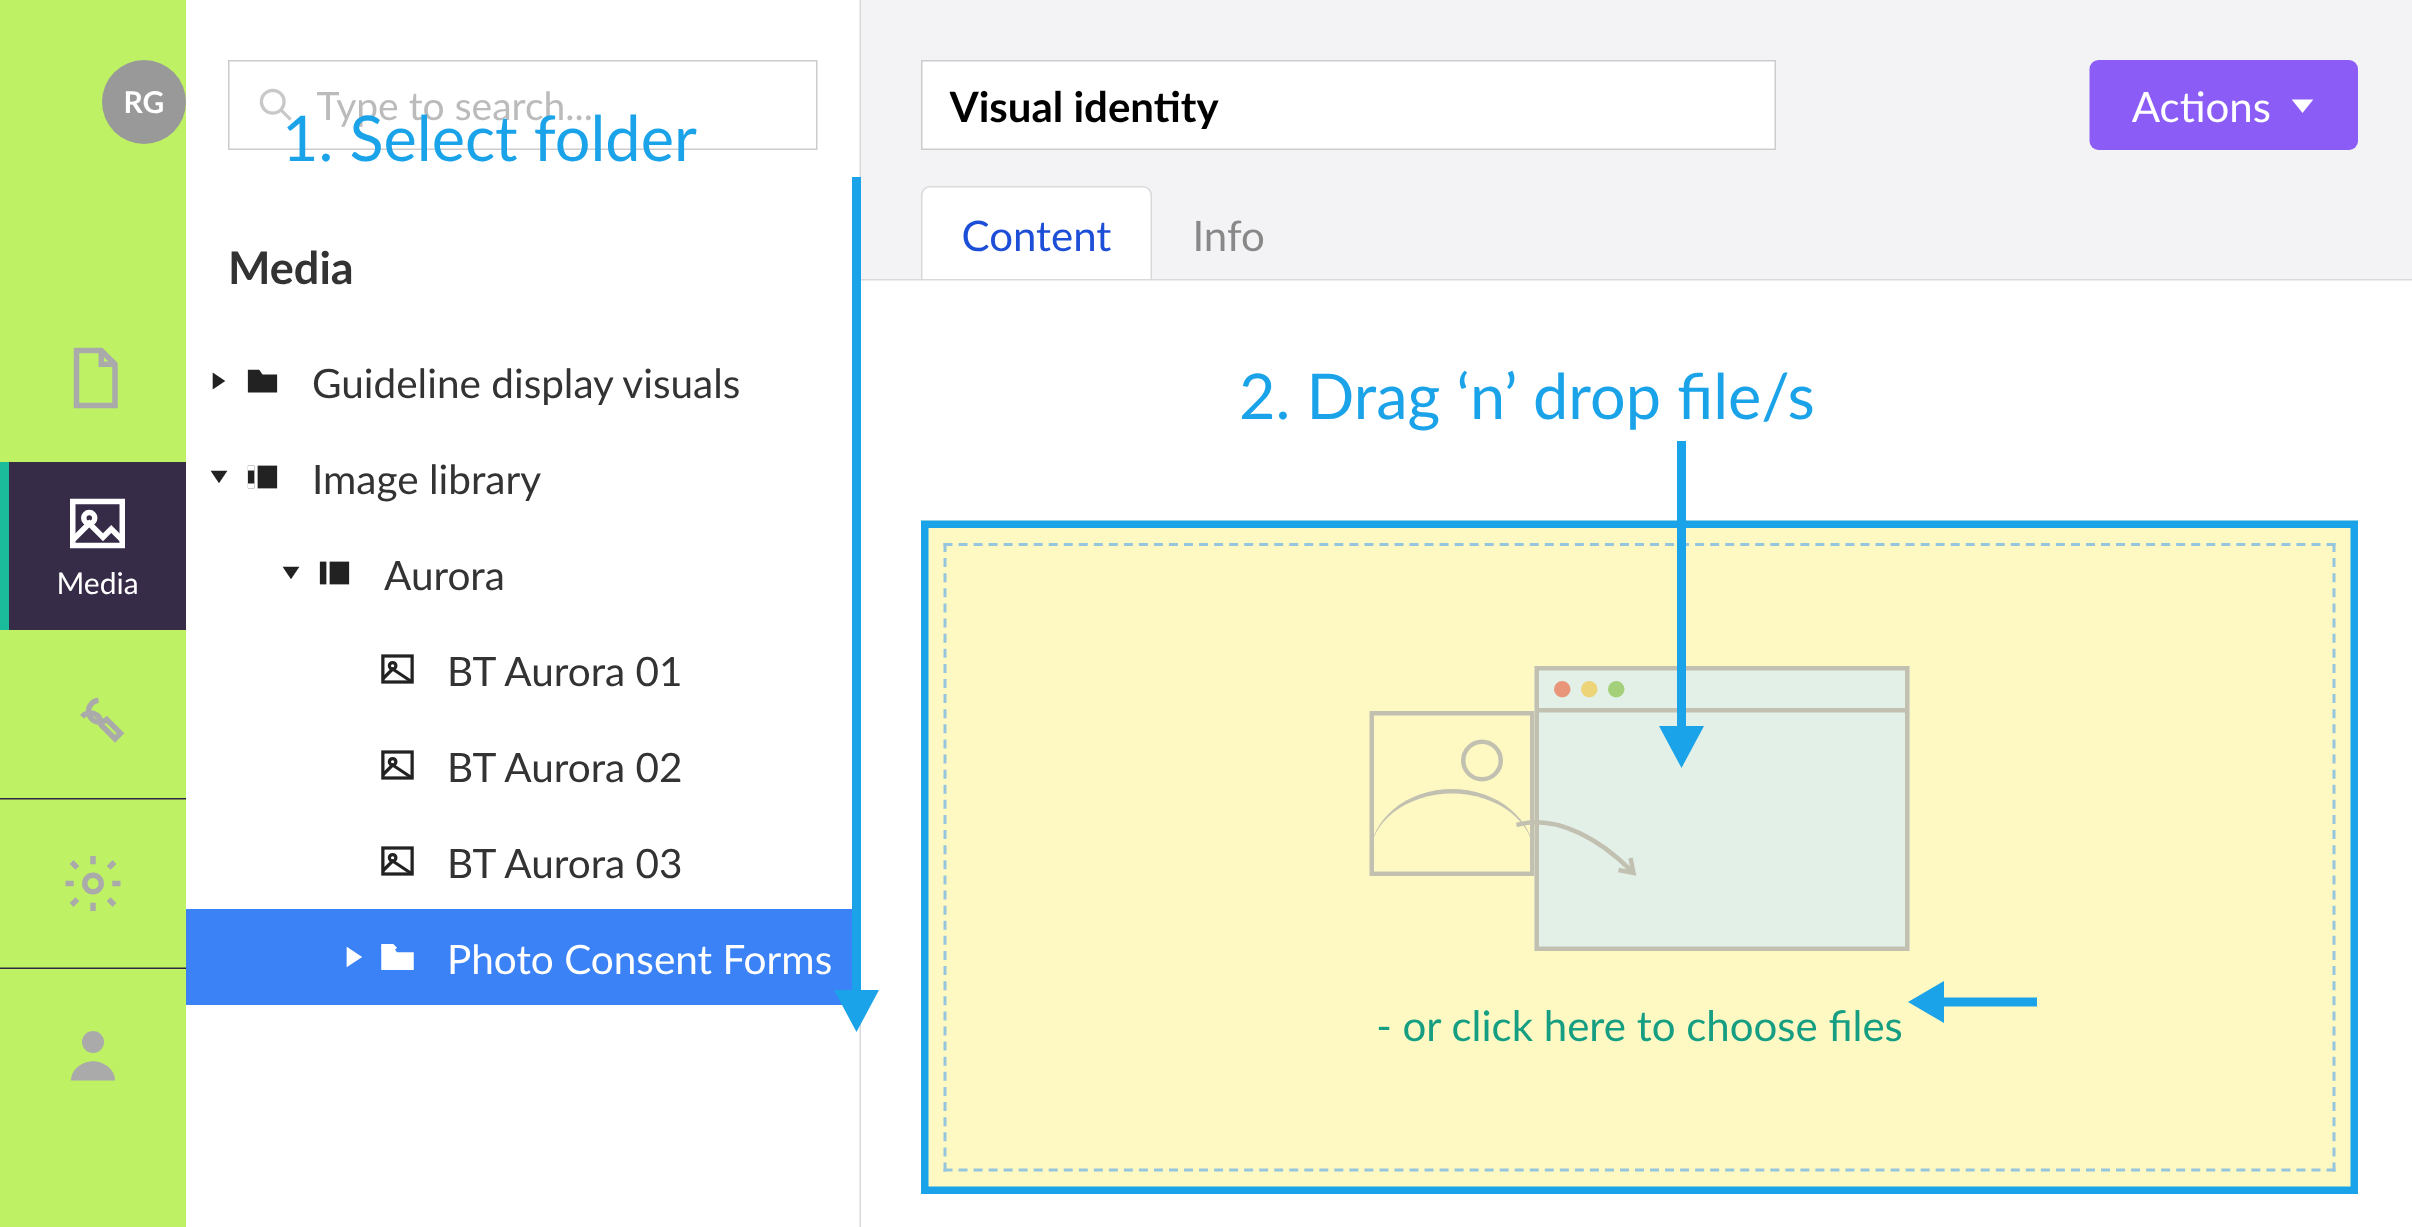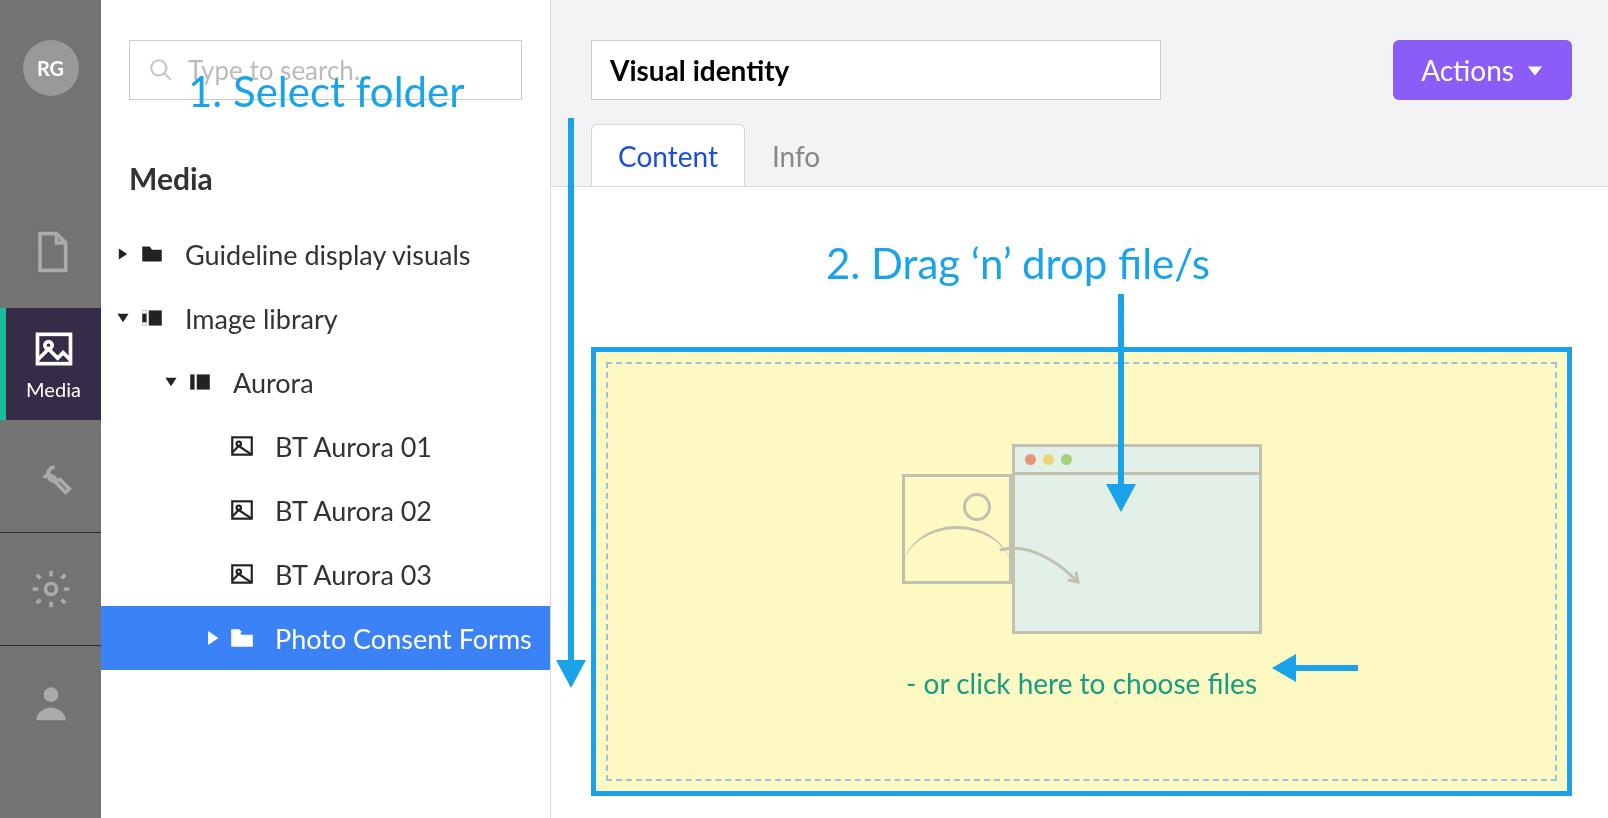--- a/index.html
+++ b/index.html
@@ -1,20 +1,20 @@
 <!DOCTYPE html>
 <html><head>
 <meta charset="utf-8">
 <style>
   * { box-sizing: border-box; margin: 0; padding: 0; font-family: "Lato", "Helvetica Neue", Helvetica, Arial, sans-serif; }
   html, body { width: 1608px; height: 818px; overflow: hidden; }
   body { display: flex; background: #f3f3f5; color: #333; }
 
   
-  .rail { width: 101px; background: #737373; display: flex; flex-direction: column; align-items: center; }
+  .rail { width: 124px; background: #bef264; display: flex; flex-direction: column; align-items: flex-end; }
   .rail .avatar { width: 56px; height: 56px; border-radius: 50%; background: #999; color: #fff; display:flex; align-items:center; justify-content:center; font-weight:700; font-size:20px; margin-top: 40px; }
   .rail .spacer { height: 100px; }
   .rail .item { width: 100%; height: 112px; display:flex; flex-direction:column; align-items:center; justify-content:center; color:#aaa; }
   .rail .item svg { width: 44px; height: 44px; }
   .rail .item.active { background:#362c48; border-left:6px solid #1abc9c; color:#fff; }
   .rail .item .label { font-size: 20px; margin-top: 6px; }
   .rail .sep { width:100%; height:1px; background:#2f2740; }
 
   
   .treepanel { width: 450px; background:#fff; border-right:1px solid #d9d9d9; display:flex; flex-direction:column; position:relative; }

